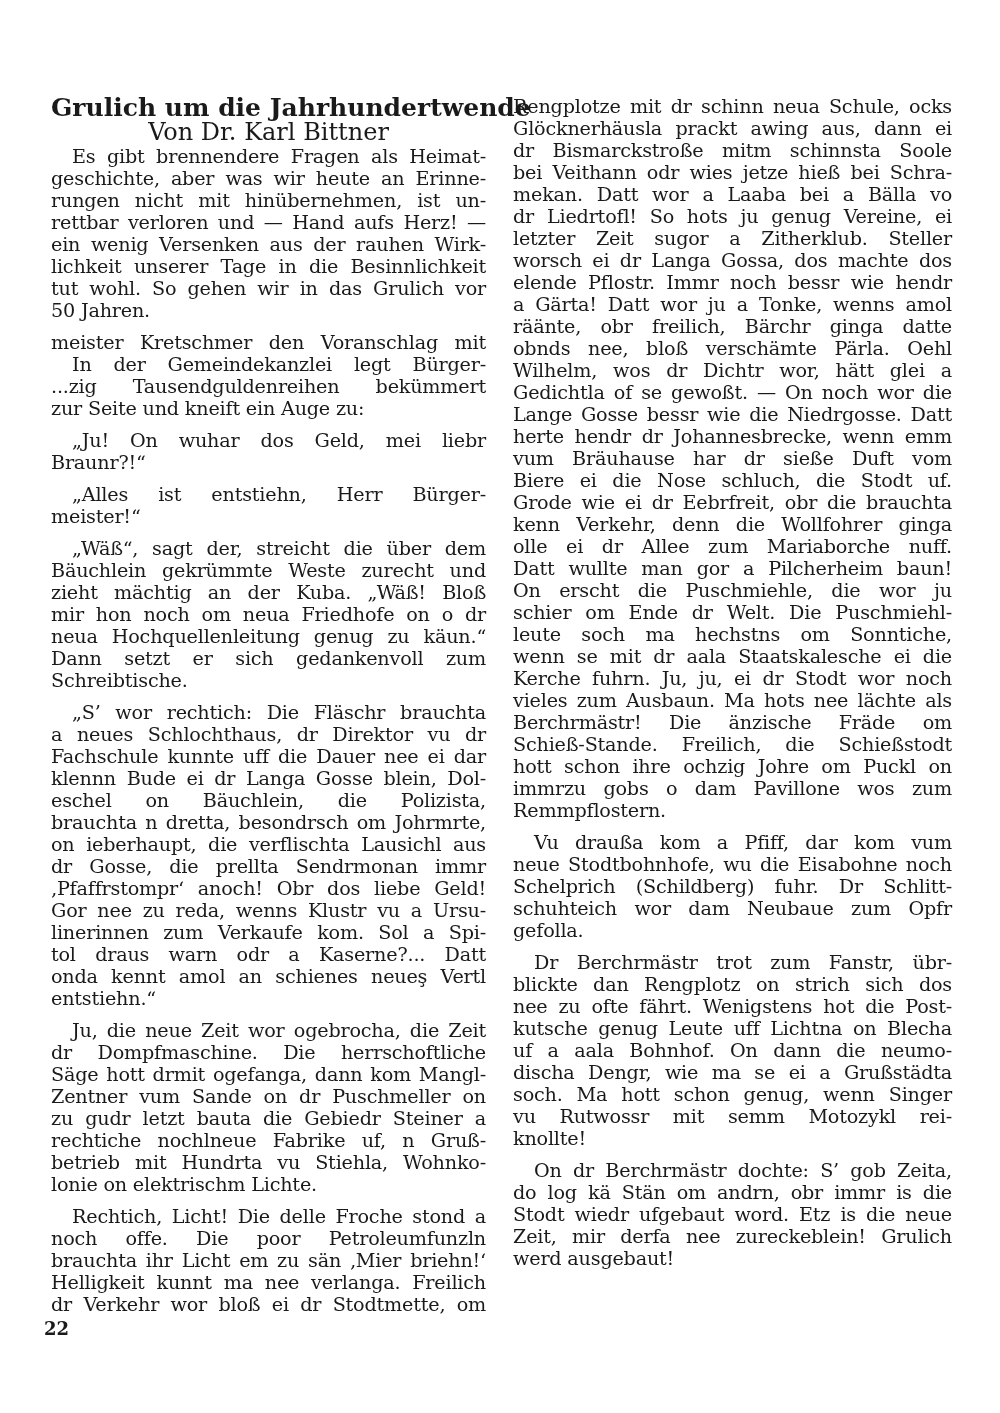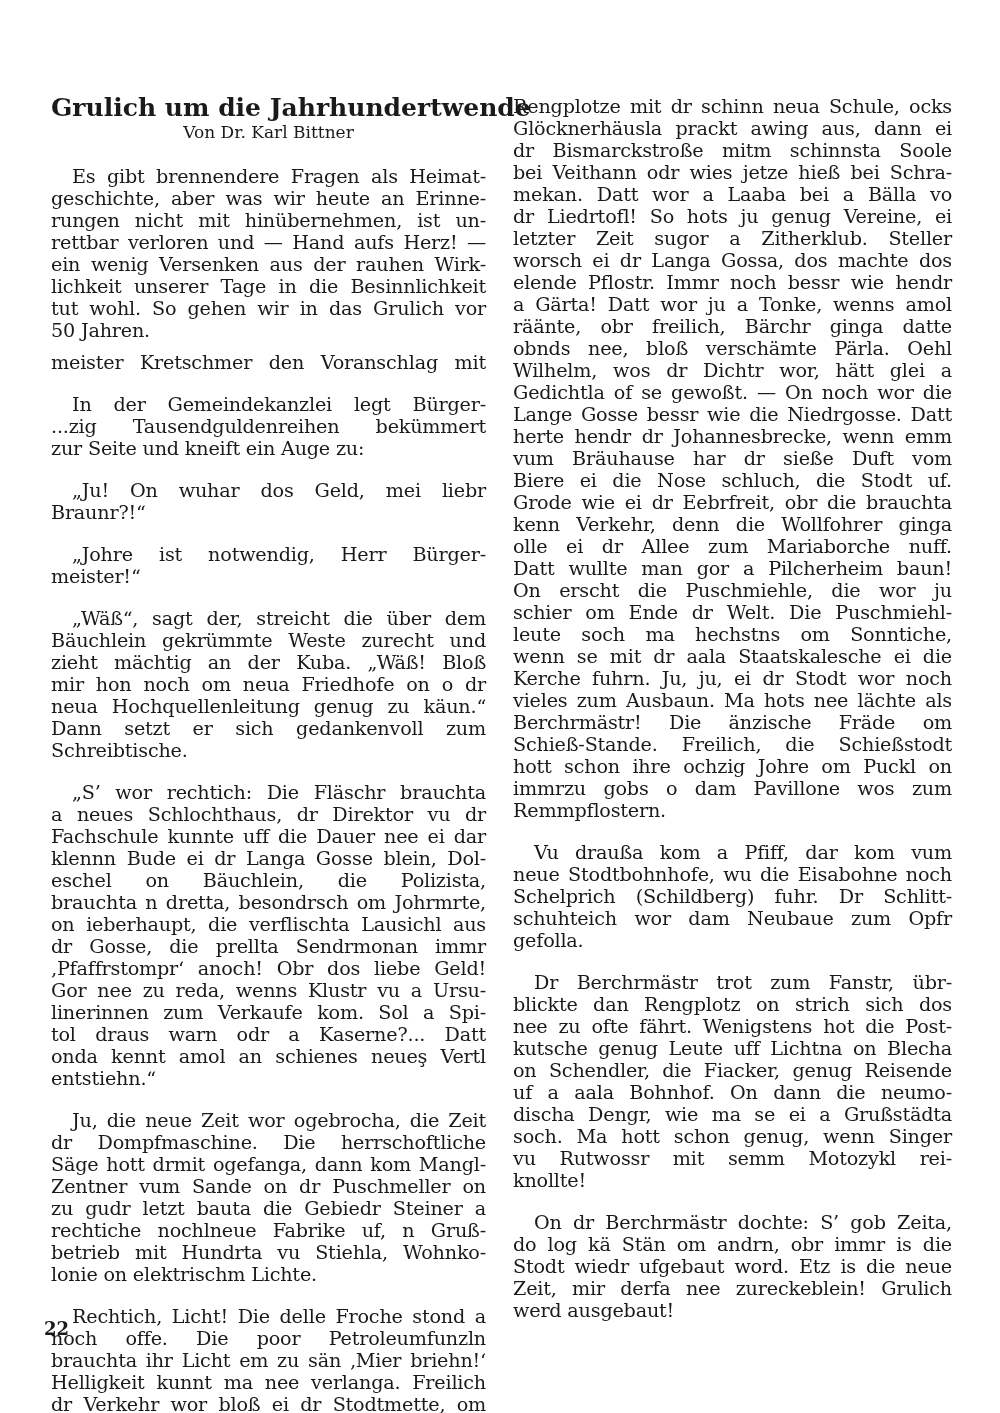--- a/index.html
+++ b/index.html
@@ -2,26 +2,26 @@
 <html><head>
 <meta charset="utf-8">
 <style>
   html, body { margin: 0; padding: 0; background: #ffffff; }
   body { width: 1000px; height: 1413px; position: relative; overflow: hidden;
          font-family: "DejaVu Serif", "Liberation Serif", serif; color: #1a1a1a; }
   .col { position: absolute; top: 96px; }
   #col-left { left: 51px; width: 435px; }
   #col-right { left: 513px; width: 439px; }
   .title { font-weight: bold; font-size: 25px; text-align: left; line-height: 24px; height: 24px; white-space: nowrap; }
-  .byline { font-size: 17px; text-align: center; line-height: 24px; height: 26px; white-space: nowrap; }
+  .byline { font-size: 24px; text-align: center; line-height: 24px; height: 26px; white-space: nowrap; }
   .para { margin-bottom: 10px; }
   .line { font-size: 19.2px; line-height: 22px; height: 22px; white-space: nowrap;
           text-align: justify; text-align-last: justify; overflow: visible; letter-spacing: -0.2px; }
   .line.last { text-align-last: left; }
-  .line.indent { padding-left: 21px; margin-top: 20px; }
+  .line.indent { padding-left: 21px; }
   .page-number { position: absolute; left: 44px; top: 1318px; font-weight: bold; font-size: 18px; line-height: 22px; text-align: right; }
 </style>
 </head>
 <body>
 
 <div id="col-left" class="col">
   <div class="title">Grulich um die Jahrhundertwende</div>
   <div class="byline">Von Dr. Karl Bittner</div>
   <div class="paras">
       <div class="para">
@@ -38,21 +38,21 @@
         <div class="line">meister Kretschmer den Voranschlag mit</div>
         <div class="line indent">In der Gemeindekanzlei legt Bürger-</div>
         <div class="line">...zig Tausendguldenreihen bekümmert</div>
         <div class="line last">zur Seite und kneift ein Auge zu:</div>
       </div>
       <div class="para">
         <div class="line indent">„Ju! On wuhar dos Geld, mei liebr</div>
         <div class="line last">Braunr?!“</div>
       </div>
       <div class="para">
-        <div class="line indent">„Johre ist notwendig, Herr Bürger-</div>
+        <div class="line indent">„Alles ist entstiehn, Herr Bürger-</div>
         <div class="line last">meister!“</div>
       </div>
       <div class="para">
         <div class="line indent">„Wäß“, sagt der, streicht die über dem</div>
         <div class="line">Bäuchlein gekrümmte Weste zurecht und</div>
         <div class="line">zieht mächtig an der Kuba.  „Wäß!  Bloß</div>
         <div class="line">mir hon noch om neua Friedhofe on o dr</div>
         <div class="line">neua Hochquellenleitung genug zu käun.“</div>
         <div class="line">Dann setzt er sich gedankenvoll zum</div>
         <div class="line last">Schreibtische.</div>
@@ -135,21 +135,20 @@
         <div class="line">neue Stodtbohnhofe, wu die Eisabohne noch</div>
         <div class="line">Schelprich (Schildberg) fuhr.  Dr Schlitt-</div>
         <div class="line">schuhteich wor dam Neubaue zum Opfr</div>
         <div class="line last">gefolla.</div>
       </div>
       <div class="para">
         <div class="line indent">Dr Berchrmästr trot zum Fanstr, übr-</div>
         <div class="line">blickte dan Rengplotz on strich sich dos</div>
         <div class="line">nee zu ofte fährt.  Wenigstens hot die Post-</div>
         <div class="line">kutsche genug Leute uff Lichtna on Blecha</div>
-        <div class="line">on Schendler, die Fiacker, genug Reisende</div>
         <div class="line">uf a aala Bohnhof.  On dann die neumo-</div>
         <div class="line">discha Dengr, wie ma se ei a Grußstädta</div>
         <div class="line">soch.  Ma hott schon genug, wenn Singer</div>
         <div class="line">vu Rutwossr mit semm Motozykl rei-</div>
         <div class="line last">knollte!</div>
       </div>
       <div class="para">
         <div class="line indent">On dr Berchrmästr dochte: S’ gob Zeita,</div>
         <div class="line">do log kä Stän om andrn, obr immr is die</div>
         <div class="line">Stodt wiedr ufgebaut word. Etz is die neue</div>

